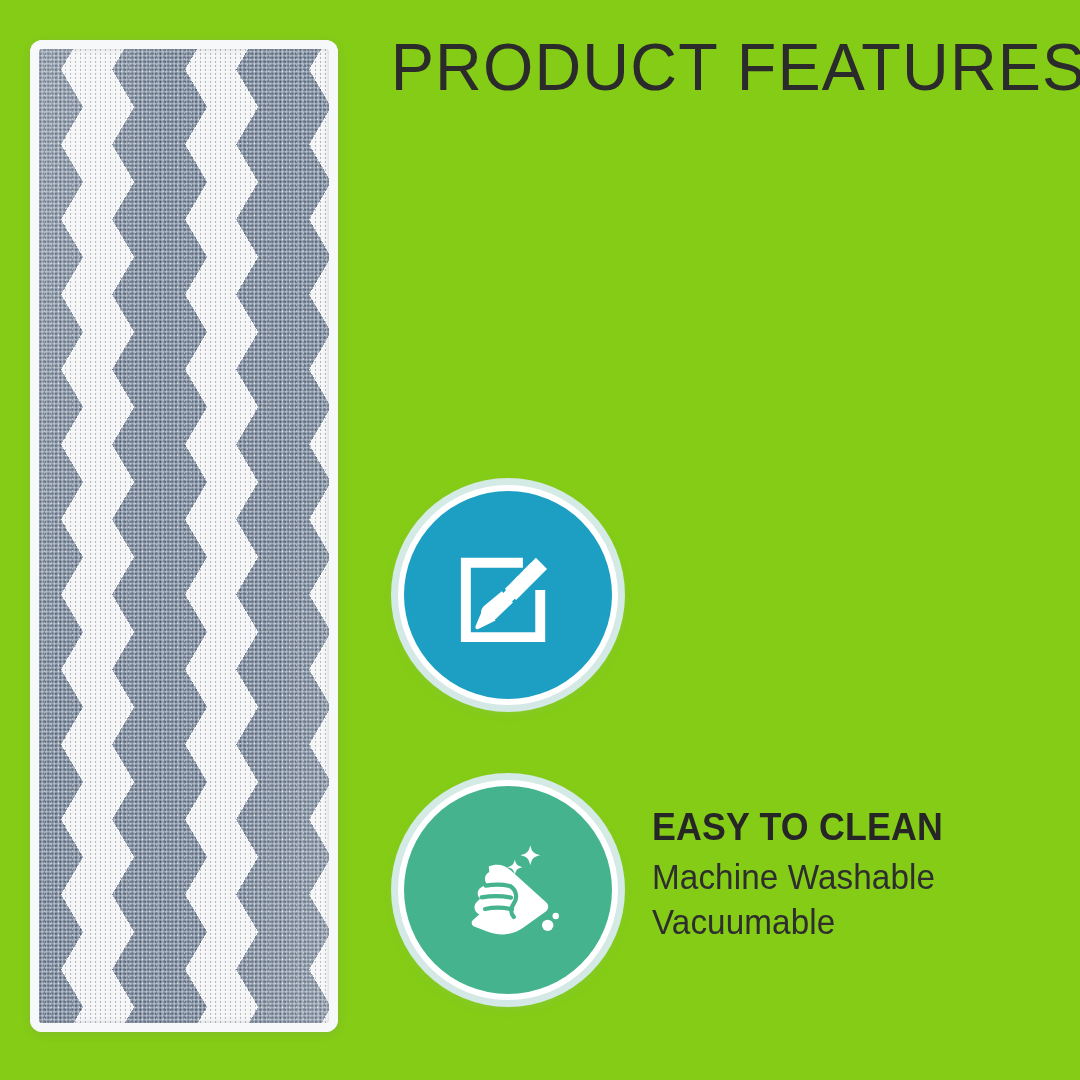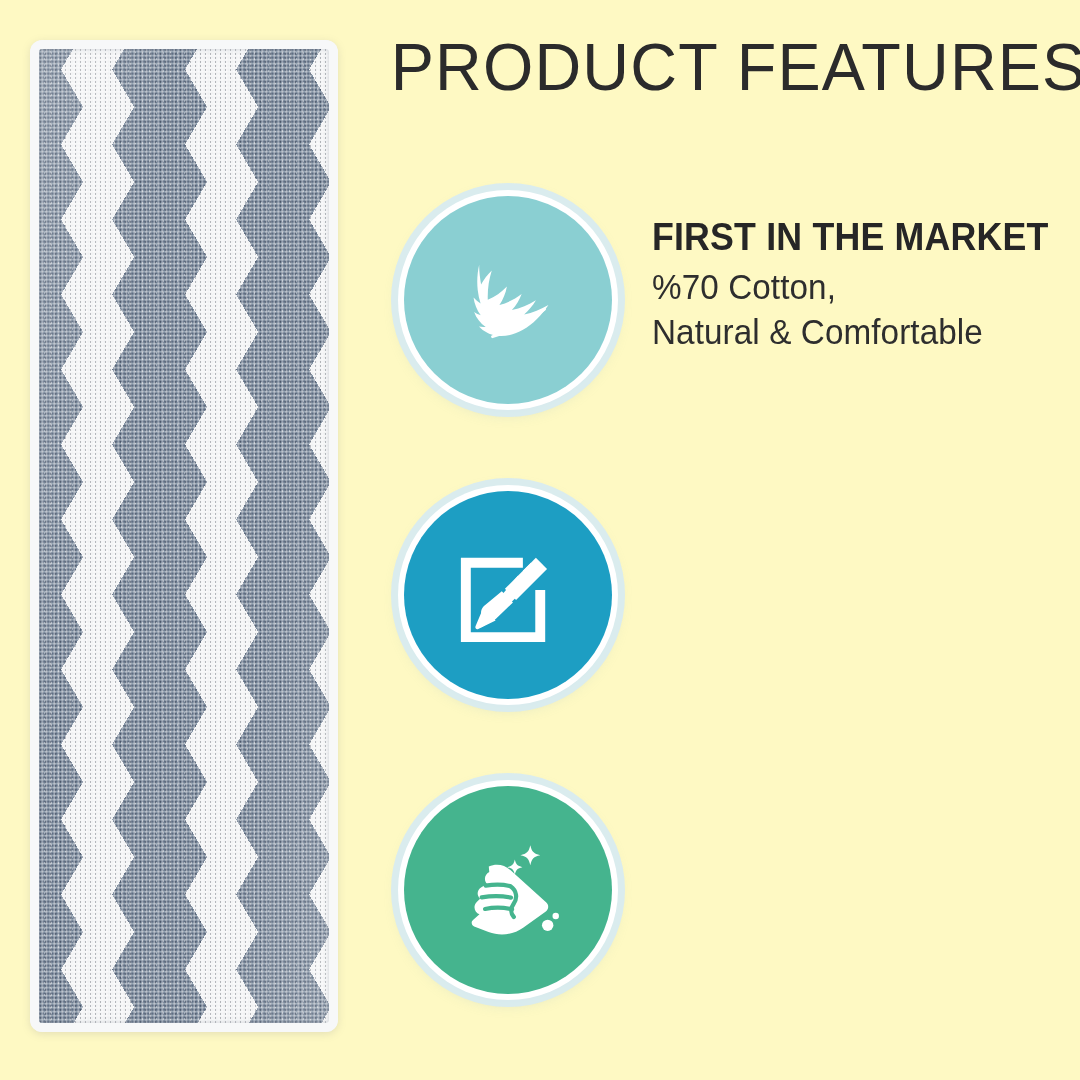--- a/index.html
+++ b/index.html
@@ -12,21 +12,21 @@
     height: 1080px;
     overflow: hidden;
     font-family: "Liberation Sans", sans-serif;
     position: relative;
     -webkit-font-smoothing: antialiased;
   }
 
   .page {
     position: absolute;
     inset: 0;
-    background: #fef9c3;
+    background: #84cc16;
   }
 
   
   .rug-wrap {
     position: absolute;
     left: 30px;
     top: 40px;
     width: 308px;
     height: 992px;
   }
@@ -302,43 +302,20 @@
         <div class="rug-sheen"></div>
       </div>
       <div class="rug-binding"></div>
     </div>
   </div>
 
   <div class="content">
 
     <div class="page-title">PRODUCT FEATURES</div>
 
-    <div class="feature feature-1">
-      <div class="icon-badge">
-        <div class="halo"></div>
-        <div class="disc" id="disc-1" style="background: rgb(138, 207, 210);"></div>
-        <svg class="glyph" viewBox="0 0 100 100" aria-hidden="true">
-          <path fill="#ffffff" d="M26.8,21.3c-1.6,6.9-2.0,13.9-1.2,20.8c0.4,3.7,1.2,7.3,2.3,10.8
-            c-2.1-1.4-4.0-3.1-5.7-5.0c0.7,5.2,2.7,10.1,5.8,14.3c-1.9-0.5-3.7-1.3-5.3-2.5
-            c1.7,4.9,5.0,9.1,9.3,12.0c-1.8,0.2-3.6,0.1-5.4-0.3c3.7,4.0,8.7,6.6,14.1,7.4
-            c7.3,1.0,14.6-1.0,21.0-4.6c8.6-4.8,15.5-12.0,20.9-20.2c-6.1,3.6-12.7,6.2-19.6,7.7
-            c3.8-3.3,7.0-7.2,9.5-11.5c-5.9,3.9-12.5,6.6-19.4,7.9c3.5-3.7,6.2-8.1,7.9-12.9
-            c-5.3,4.1-11.4,7.1-17.9,8.8c3.0-4.5,5.1-9.6,6.0-14.9c-4.3,4.6-9.6,8.3-15.4,10.7
-            c-0.3-8.0,0.8-16.0,3.2-23.6c-3.4,3.3-6.3,7.1-8.6,11.3C27.4,31.7,26.6,26.5,26.8,21.3z"></path>
-          <path fill="#ffffff" d="M78.6,56.6c-12.0,10.1-26.2,17.6-41.4,21.9c-0.6,0.2-1.0,0.8-0.8,1.4
-            c0.2,0.6,0.8,1.0,1.4,0.8c15.6-4.4,30.1-12.1,42.4-22.4c0.5-0.4,0.6-1.1,0.2-1.6
-            C79.8,56.2,79.1,56.2,78.6,56.6z"></path>
-        </svg>
-      </div>
-      <div class="feature-text">
-        <div class="feature-heading">FIRST IN THE MARKET</div>
-        <div class="feature-line">%70 Cotton,</div>
-        <div class="feature-line">Natural &amp; Comfortable</div>
-      </div>
-    </div>
 
     <div class="feature feature-2">
       <div class="icon-badge">
         <div class="halo"></div>
         <div class="disc" id="disc-2" style="background: rgb(29, 158, 195);"></div>
         <svg class="glyph" viewBox="0 0 100 100" aria-hidden="true">
 
           <path fill="#ffffff" d="M12,20 h50 v8 H20 v52 h52 V46 h8 v42 H12 Z"></path>
 
           <path fill="#ffffff" d="M58.0,34.5 L66.0,42.5 L38.0,70.5 L28.5,76.0 C27.6,76.5 26.6,75.5 27.1,74.6
@@ -376,16 +353,21 @@
           <path fill="none" stroke="#45B48E" stroke-width="3.4" stroke-linecap="round" d="M32.0,46.5 c6.5-1.0 13.0-1.2 19.3,0.3"></path>
           <path fill="none" stroke="#45B48E" stroke-width="3.4" stroke-linecap="round" d="M28.8,56.0 c7.8-1.4 15.8-1.4 23.6,0.1"></path>
           <path fill="none" stroke="#45B48E" stroke-width="3.4" stroke-linecap="round" d="M31.5,65.3 c7.2-1.6 14.6-1.5 21.8,0.3"></path>
 
           <path fill="none" stroke="#45B48E" stroke-width="3.4" stroke-linecap="round" d="M52.0,47.0 c5.0,3.4 6.0,9.6 2.4,14.4 c-2.5,3.4-2.4,7.4 0.3,10.4"></path>
 
           <circle fill="#ffffff" cx="82.0" cy="78.5" r="4.6"></circle>
           <circle fill="#ffffff" cx="88.5" cy="71.0" r="2.6"></circle>
         </svg>
       </div>
+      <div class="feature-text">
+        <div class="feature-heading">EASY TO CLEAN</div>
+        <div class="feature-line">Machine Washable</div>
+        <div class="feature-line">Vacuumable</div>
+      </div>
     </div>
 
   </div>
 </div>
 
 </body></html>

